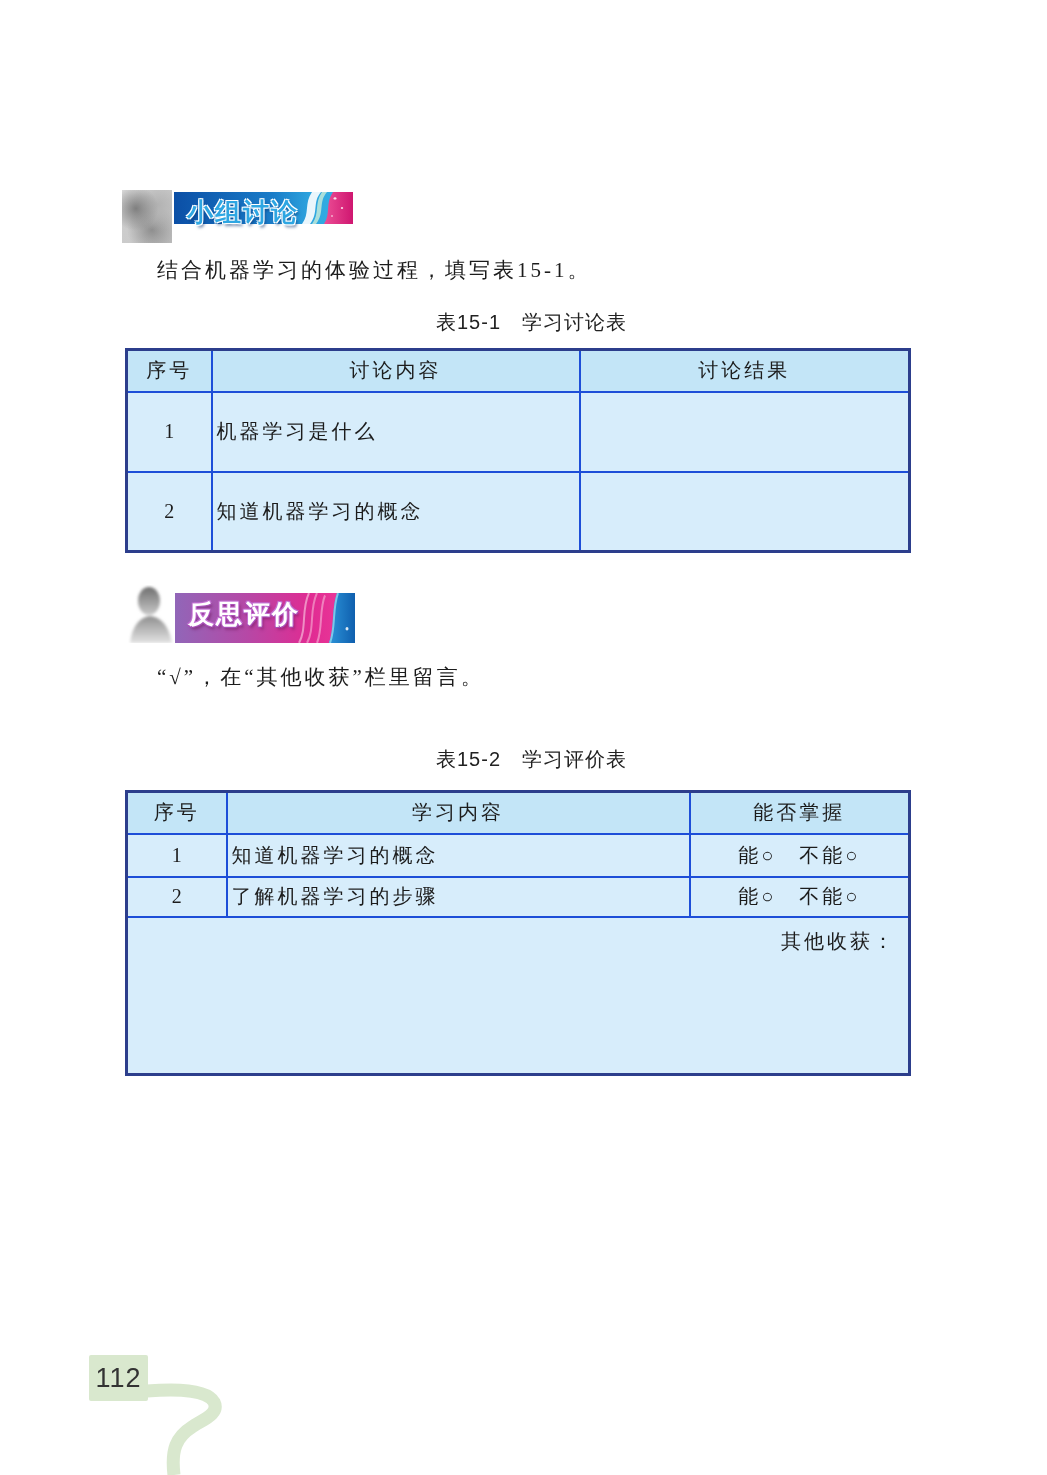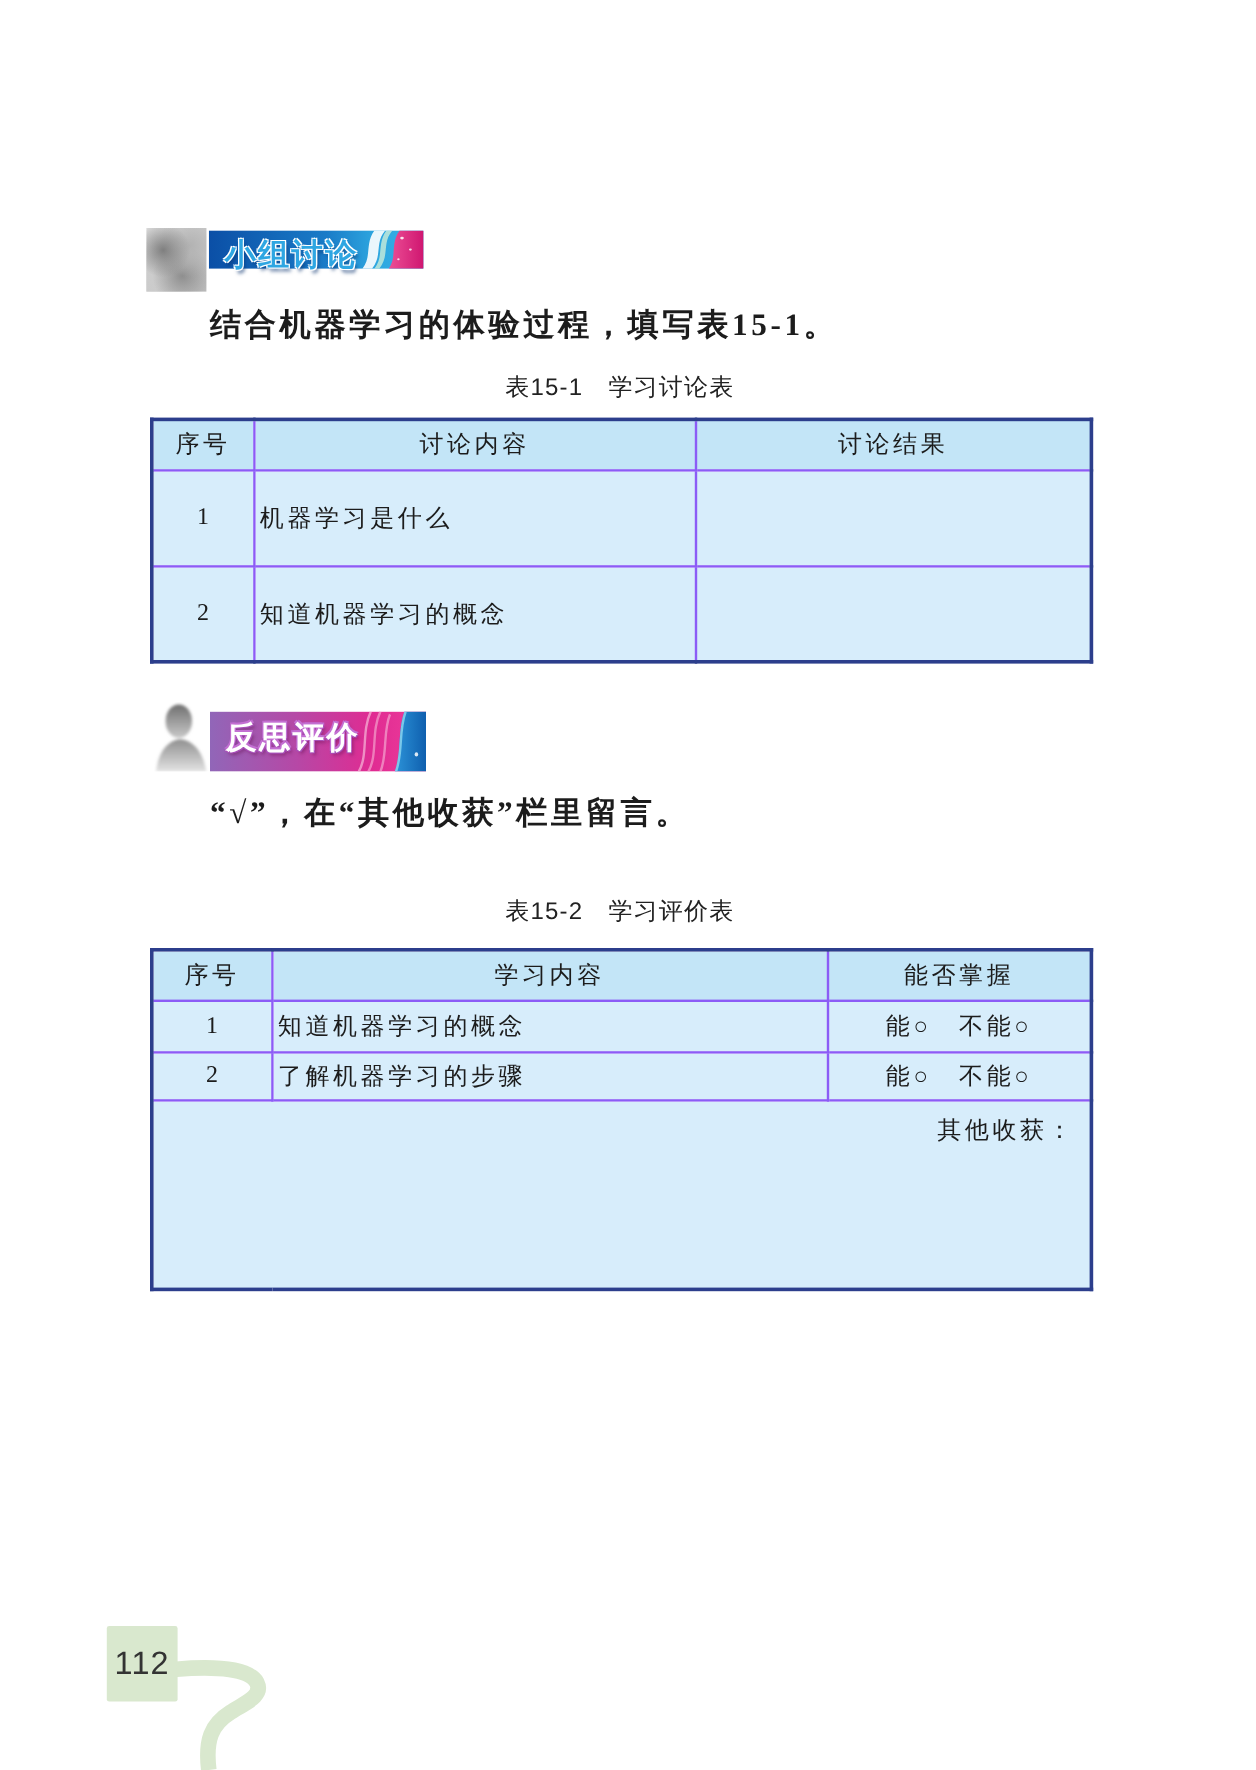--- a/index.html
+++ b/index.html
@@ -24,45 +24,45 @@
     font-family:"Liberation Sans",sans-serif;font-weight:bold;font-size:26px;
     line-height:40px;padding-left:13px;letter-spacing:2px;}
   #banner1{left:174px;top:192px;}
   #banner1 .label{color:#2ea6e2;
     text-shadow:-1px -1px 0 #fff,1px -1px 0 #fff,-1px 1px 0 #fff,1px 1px 0 #fff,2px 3px 3px rgba(10,50,110,.55);}
   #banner2{left:175px;top:593px;height:50px;width:180px;}
   #banner2 .label{color:#ffffff;line-height:42px;
     text-shadow:-1px -1px 0 #c36fd2,1px -1px 0 #c36fd2,-1px 1px 0 #a84fb8,1px 1px 0 #a84fb8,2px 3px 3px rgba(110,20,90,.55);}
 
   
-  .para{position:absolute;left:128px;width:790px;font-size:26px;line-height:37px;letter-spacing:3px;font-weight:bold;}
+  .para{position:absolute;left:110px;width:790px;font-size:21px;line-height:37px;letter-spacing:3px;}
   .para .intro-line{display:block;}
   .para .intro-line:first-child{text-indent:47px;}
   #para1{top:252px;}
   #para2{top:659px;}
-  .caption{position:absolute;left:125px;width:783px;text-align:center;
+  .caption{position:absolute;left:140px;width:783px;text-align:center;
     font-family:"Liberation Sans",sans-serif;font-size:20px;color:#222;letter-spacing:1px;}
   #caption1{top:309px;}
   #caption2{top:746px;}
 
   
   table.sheet{position:absolute;left:125px;border-collapse:collapse;table-layout:fixed;
     border:3px solid #2c3e8c;font-size:20px;letter-spacing:3px;}
-  table.sheet td{border:2px solid #8b5cf6;overflow:hidden;}
+  table.sheet td{border:2px solid #1d4ed8;overflow:hidden;}
   table.sheet .hd{background:#c3e5f7;text-align:center;vertical-align:middle;}
   table.sheet .bd{background:#d7edfb;vertical-align:middle;}
   table.sheet .num{text-align:center;letter-spacing:0;}
   table.sheet .left{text-align:left;padding-left:4px;}
   table.sheet .mid{text-align:center;}
   #table1{top:348px;width:783px;}
   #table2{top:790px;width:783px;}
   #table2 .foot{background:#d7edfb;vertical-align:top;text-align:right;padding:10px 12px;}
 
   
-  #page-tab{position:absolute;left:89px;top:1355px;width:59px;height:63px;background:#d9e8ce;
+  #page-tab{position:absolute;left:89px;top:1355px;width:59px;height:46px;background:#d9e8ce;
     border-radius:2px;font-family:"Liberation Sans",sans-serif;font-size:27px;color:#333;
     display:flex;align-items:center;justify-content:center;letter-spacing:1px;}
   #squiggle{position:absolute;left:140px;top:1378px;}
 </style>
 </head>
 <body>
 
 <div id="page">
 
   <div class="banner-icon photo-blur"></div>

